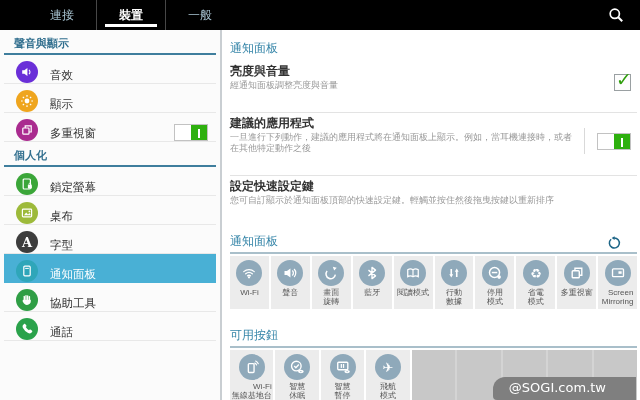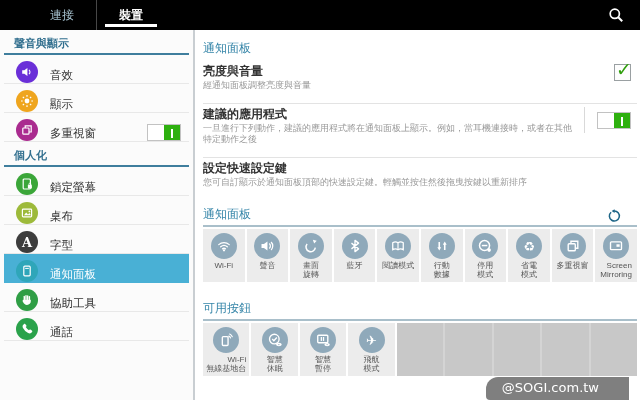--- a/index.html
+++ b/index.html
@@ -12,21 +12,21 @@
   .tab { position:relative; display:flex; align-items:center; padding:0 22px; font-size:12px;
          color:#aac6d4; cursor:pointer; }
   .tab + .tab { border-left:1px solid rgba(255,255,255,.28); }
   .tab.active { color:#fff; font-weight:bold; }
   .tab.active::after { content:""; position:absolute; left:8px; right:8px; bottom:3px; height:3px; background:#fff; }
   .search { position:absolute; right:16px; top:7px; width:16px; height:16px; cursor:pointer; }
 
   .main { display:flex; height:370px; }
 
   
-  .sidebar { width:195px; background:#fbfbfb; border-right:2px solid #c9ced2; overflow:hidden; }
+  .sidebar { width:222px; background:#fbfbfb; border-right:2px solid #c9ced2; overflow:hidden; }
   .sec-header { padding:6px 10px 2px 10px; font-size:11px; font-weight:bold; color:#33708f;
                 border-bottom:2px solid #3f7e9d; margin:0 4px; }
   .side-item { height:29px; display:flex; align-items:flex-end; padding-left:12px;
                border-bottom:1px solid #e8e8e8; margin:0 4px; cursor:pointer; position:relative; }
   .side-item.selected { background:#49b0d5; border-bottom-color:#49b0d5; }
   .side-item.selected .side-label { color:#fff; }
   .s-circle { width:22px; height:22px; border-radius:50%; display:flex; align-items:center;
               justify-content:center; flex:0 0 22px; }
   .s-circle svg { width:14px; height:14px; }
   .side-label { font-size:11.5px; color:#333; margin-left:12px; flex:1; }
@@ -41,21 +41,21 @@
   .toggle.off .t-left { background:#ccd2d6; }
   .toggle.off .t-left::after { content:""; position:absolute; left:50%; top:50%; width:7px; height:7px;
                                border:2px solid #fff; border-radius:50%; transform:translate(-50%,-50%); }
   .checkbox { width:17px; height:17px; border:1px solid #9aa0a2; background:#fdfdfd; position:relative; cursor:pointer; }
   .checkbox .check { position:absolute; left:1px; top:-7px; font-size:19px; font-weight:bold; color:#2f9e0c;
                      font-family:"DejaVu Sans",sans-serif; }
 
   
   .content { flex:1; background:#fff; padding:0 3px 0 8px; position:relative; }
   .page-title { font-size:12px; color:#3585a8; margin:10px 0 4px 0; }
-  .setting { display:flex; align-items:flex-start; border-bottom:1px solid #e3e3e3; padding:3px 6px 12px 0; }
+  .setting { display:flex; align-items:flex-end; border-bottom:1px solid #e3e3e3; padding:3px 6px 21px 0; }
   .setting:last-of-type { border-bottom:none; }
   .set-text { flex:1; }
   .set-title { font-size:12px; font-weight:bold; color:#333; line-height:15px; }
   .set-sub { font-size:9px; color:#999; line-height:11px; margin-top:1px; }
   .set-sub.narrow { max-width:400px; }
   .set-control { display:flex; align-items:center; margin-left:8px; }
   .set-control.vline { border-left:1px solid #d9d9d9; padding-left:12px; height:26px; }
 
   .subheader { display:flex; align-items:flex-end; justify-content:space-between;
                border-bottom:2px solid #a9bfca; padding:4px 2px 2px 0; margin-top:2px; }
@@ -69,31 +69,32 @@
   .gcell.empty { background:#c8c8c8; cursor:default; }
   .gcell.empty + .gcell.empty { border-left:2px solid #d4d4d4; }
   .g-circle { width:26px; height:26px; border-radius:50%; background:#8fa9ba; display:flex;
               align-items:center; justify-content:center; flex:0 0 26px; }
   .g-circle svg { width:16px; height:16px; }
   .g-label { font-size:8px; line-height:9px; color:#555; text-align:right; margin-top:2px; white-space:pre-line; }
   .glyph { color:#fff; font-family:"DejaVu Sans",sans-serif; line-height:1; }
   .avail-gap { height:12px; }
 
   
-  .watermark { position:absolute; right:11px; bottom:0; height:23px; background:#7f7f7f;
+  .watermark { position:absolute; right:4px; bottom:0; height:23px; background:#7f7f7f;
                border-radius:12px 0 0 4px; display:flex; align-items:center; padding:0 30px 2px 16px; }
   .watermark span { color:#fff; font-size:13px; font-family:"DejaVu Sans",sans-serif; }
 </style>
 </head>
 <body>
 
 <div class="topbar">
   <div class="tabs" id="tabs">
       <div class="tab">連接</div>
       <div class="tab active">裝置</div>
+      <div class="tab">一般</div>
     </div>
   <div class="search">
     <svg viewBox="0 0 16 16">
         <circle cx="6.8" cy="6.8" r="4.6" fill="none" stroke="#fff" stroke-width="1.7"></circle>
         <line x1="10.2" y1="10.2" x2="14.2" y2="14.2" stroke="#fff" stroke-width="2"></line>
       </svg>
   </div>
 </div>
 
 <div class="main">

